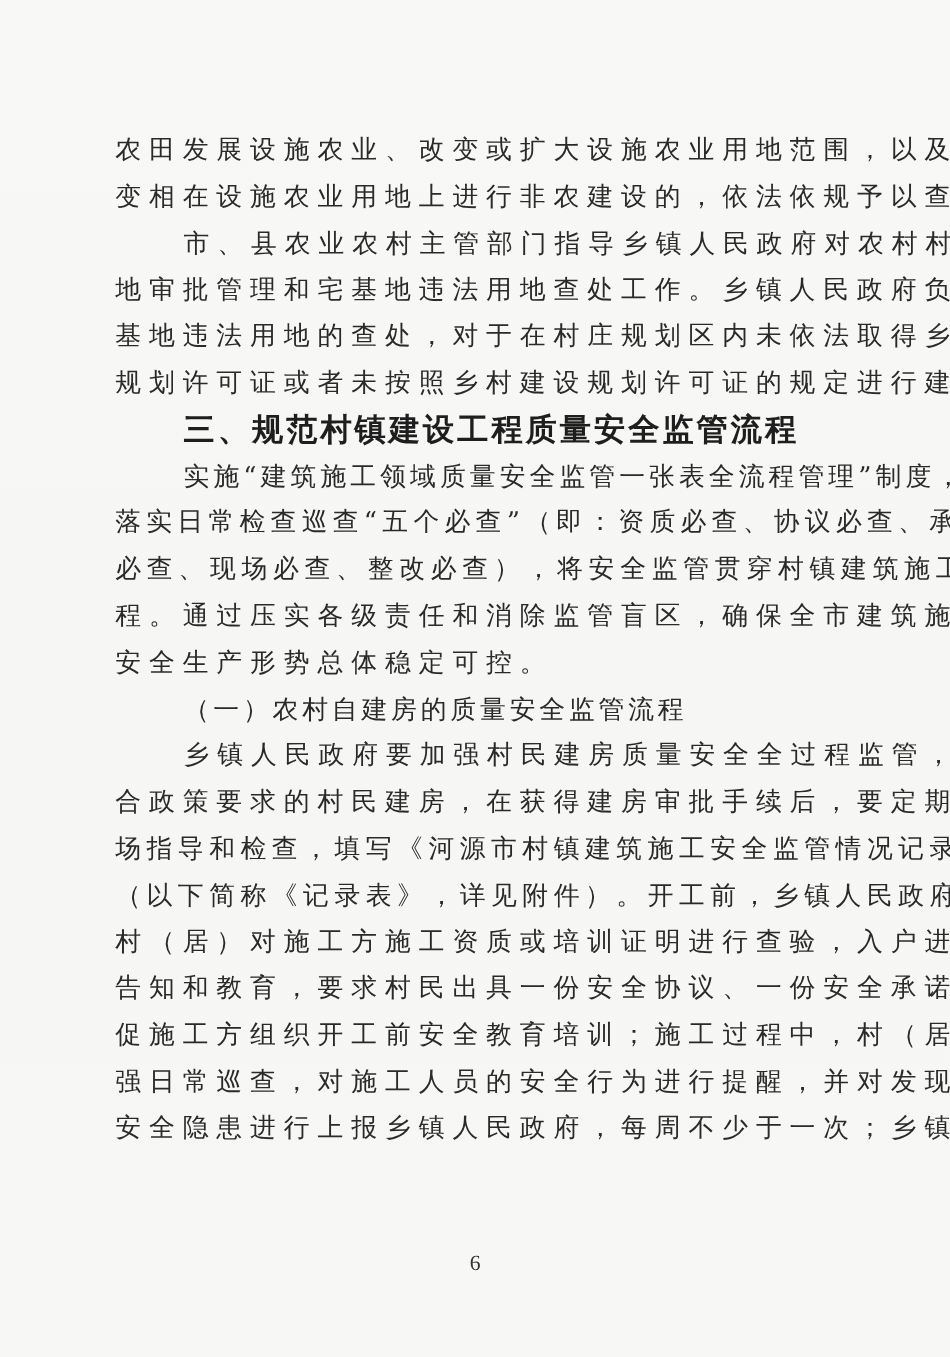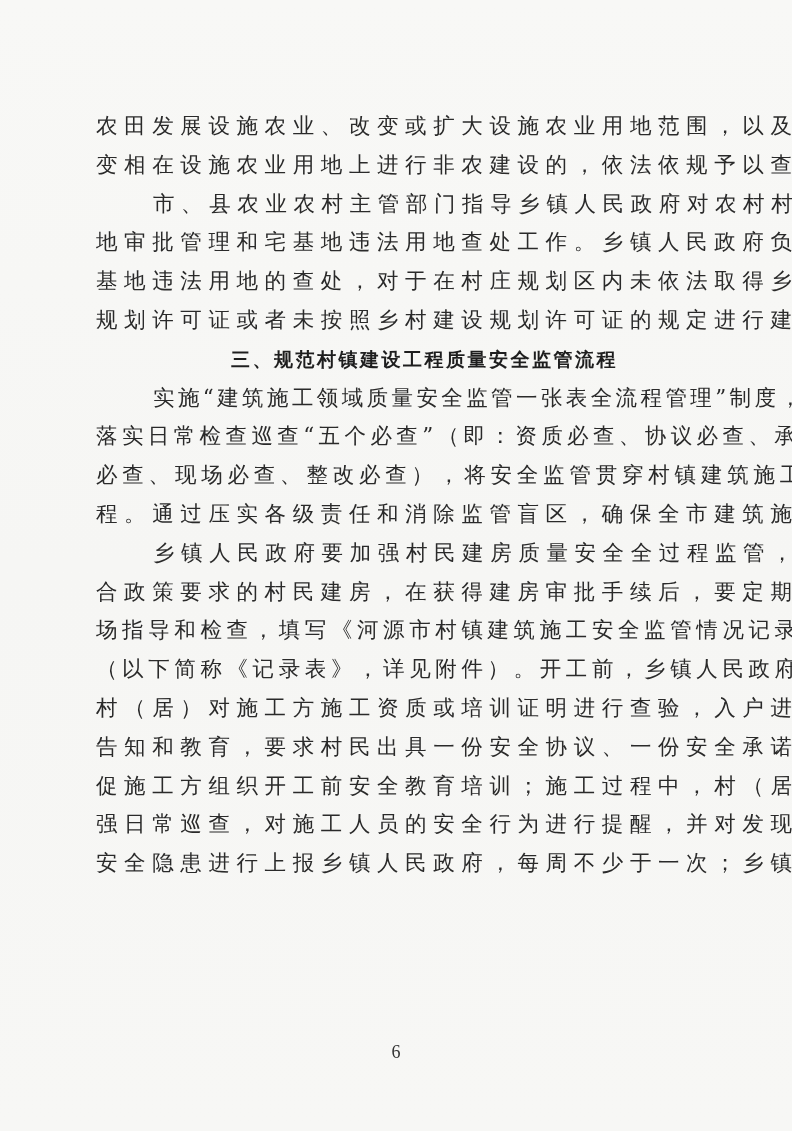--- a/index.html
+++ b/index.html
@@ -35,23 +35,22 @@
       white-space: nowrap;
       overflow: visible;
     }
     .indent {
       padding-left: 57px;
     }
     .heading {
       font-family: "DejaVu Sans", "Liberation Sans", sans-serif;
       font-weight: bold;
       letter-spacing: 2.5px;
-      font-size: 19px;
+      font-size: 26px;
       color: #1e1e1e;
-      text-align: center;
     }
     .subheading {
       letter-spacing: 3.2px;
     }
     .page-number {
       position: absolute;
       left: 0;
       width: 792px;
       top: 1042px;
       text-align: center;
@@ -69,20 +68,22 @@
     <div class="line">变相在设施农业用地上进行非农建设的，依法依规予以查处。</div>
     <div class="line indent">市、县农业农村主管部门指导乡镇人民政府对农村村民宅基</div>
     <div class="line">地审批管理和宅基地违法用地查处工作。乡镇人民政府负责对宅</div>
     <div class="line">基地违法用地的查处，对于在村庄规划区内未依法取得乡村建设</div>
     <div class="line">规划许可证或者未按照乡村建设规划许可证的规定进行建设的，</div>
     <div class="line indent heading">三、规范村镇建设工程质量安全监管流程</div>
     <div class="line indent" style="letter-spacing:3.4px;">实施“建筑施工领域质量安全监管一张表全流程管理”制度，</div>
     <div class="line" style="letter-spacing:4.4px;">落实日常检查巡查“五个必查”（即：资质必查、协议必查、承诺</div>
     <div class="line" style="letter-spacing:4.8px;">必查、现场必查、整改必查），将安全监管贯穿村镇建筑施工全过</div>
     <div class="line">程。通过压实各级责任和消除监管盲区，确保全市建筑施工领域</div>
+    <div class="line">安全生产形势总体稳定可控。</div>
+    <div class="line indent subheading">（一）农村自建房的质量安全监管流程</div>
     <div class="line indent">乡镇人民政府要加强村民建房质量安全全过程监管，对于符</div>
     <div class="line">合政策要求的村民建房，在获得建房审批手续后，要定期进行现</div>
     <div class="line" style="letter-spacing:4.6px;">场指导和检查，填写《河源市村镇建筑施工安全监管情况记录表》</div>
     <div class="line" style="letter-spacing:4.6px;">（以下简称《记录表》，详见附件）。开工前，乡镇人民政府会同</div>
     <div class="line">村（居）对施工方施工资质或培训证明进行查验，入户进行安全</div>
     <div class="line">告知和教育，要求村民出具一份安全协议、一份安全承诺书，督</div>
     <div class="line">促施工方组织开工前安全教育培训；施工过程中，村（居）应加</div>
     <div class="line">强日常巡查，对施工人员的安全行为进行提醒，并对发现的质量</div>
     <div class="line">安全隐患进行上报乡镇人民政府，每周不少于一次；乡镇人民政</div>
   </div>

